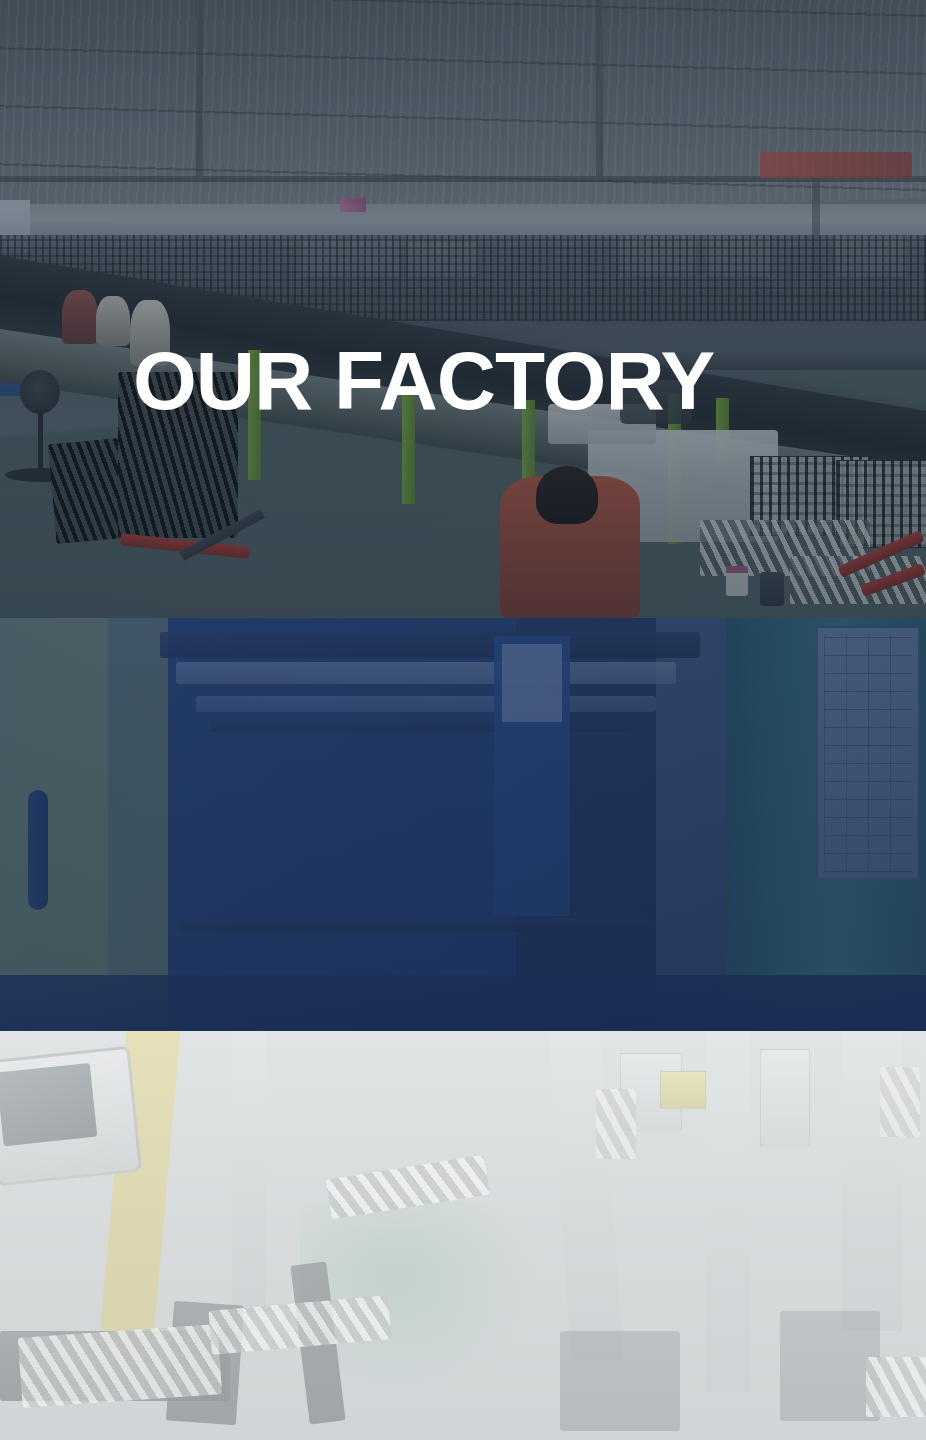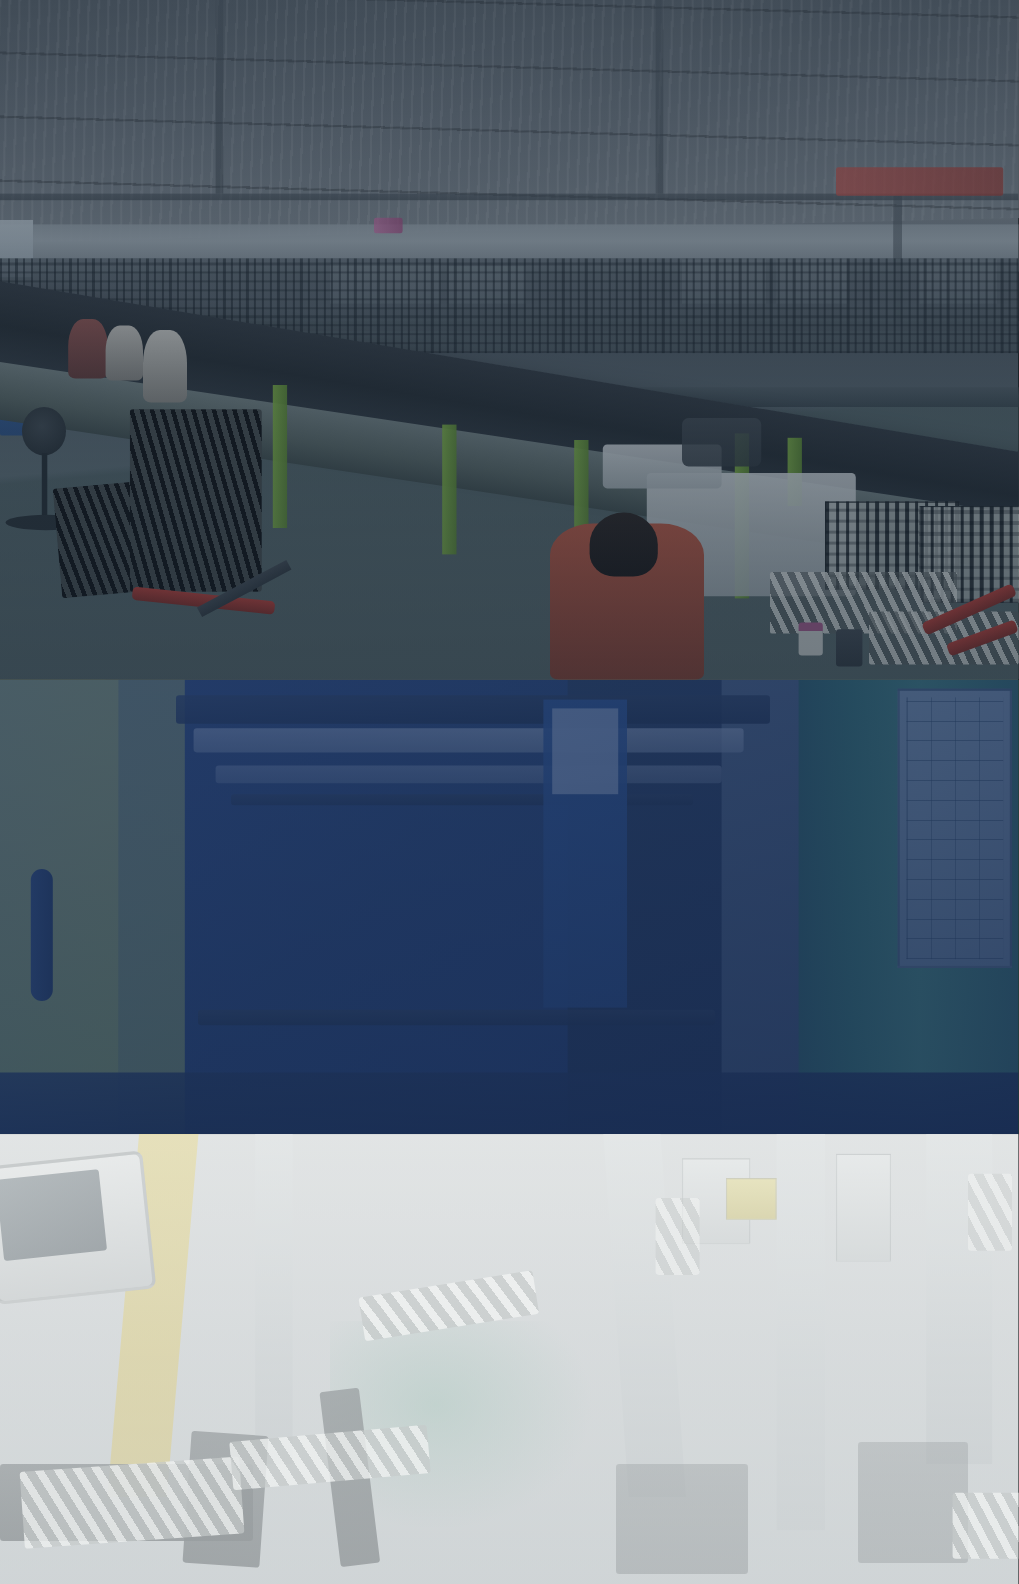--- a/index.html
+++ b/index.html
@@ -375,20 +375,21 @@
       <div class="f-person" style="left:536px; top:466px; width:62px; height:58px; background:linear-gradient(180deg,#241b17,#120d0b); border-radius:50% 50% 36% 36%;"></div>
 
       <div class="f-cup" style="left:726px; top:566px;"></div>
       <div class="f-beam" style="left:760px; top:572px; width:24px; height:34px; border-radius:3px;"></div>
 
       <div class="f-sign" style="left:760px; top:152px; width:152px;"></div>
       <div class="f-sign" style="left:340px; top:198px; width:26px; height:14px; background:linear-gradient(90deg,#d16aa6,#a8427c);"></div>
     </div>
     <div class="panel-tint"></div>
 
+    <h1 class="panel-caption" id="caption-factory">OUR FACTORY</h1>
   </section>
 
   <section class="panel" id="panel-injection">
     <div class="panel-photo">
       <div class="i-bg"></div>
       <div class="i-dark"></div>
       <div class="i-bluewall"></div>
       <div class="i-yellow"></div>
       <div class="i-yellow2"></div>
       <div class="i-handle"></div>

